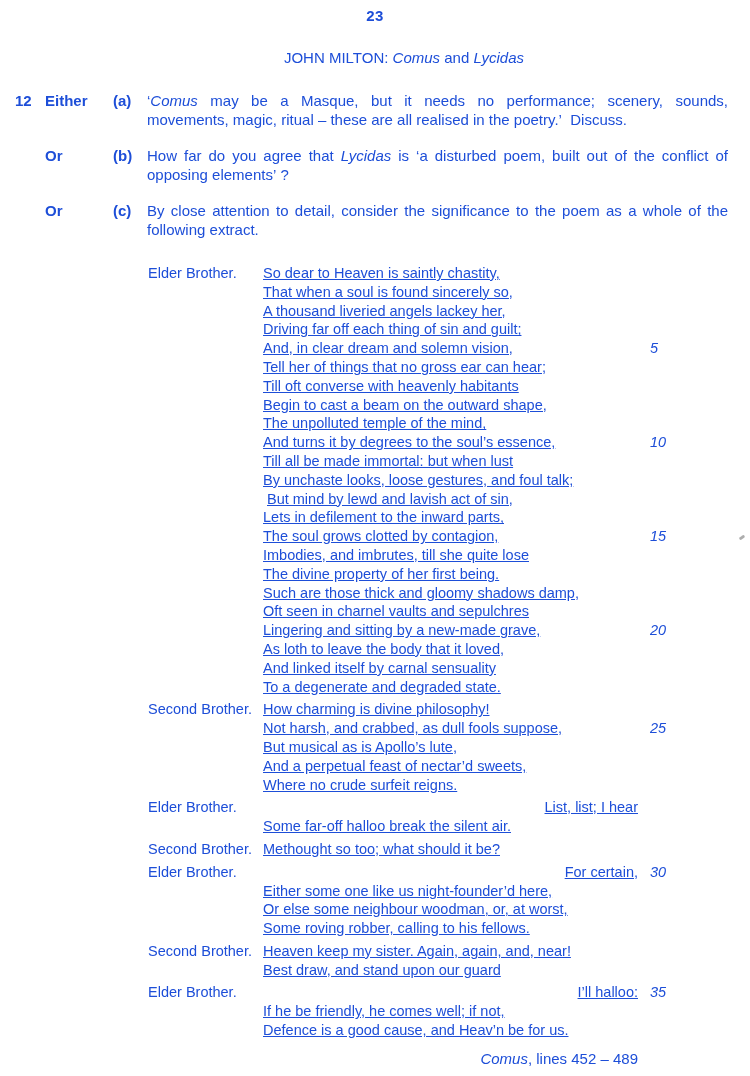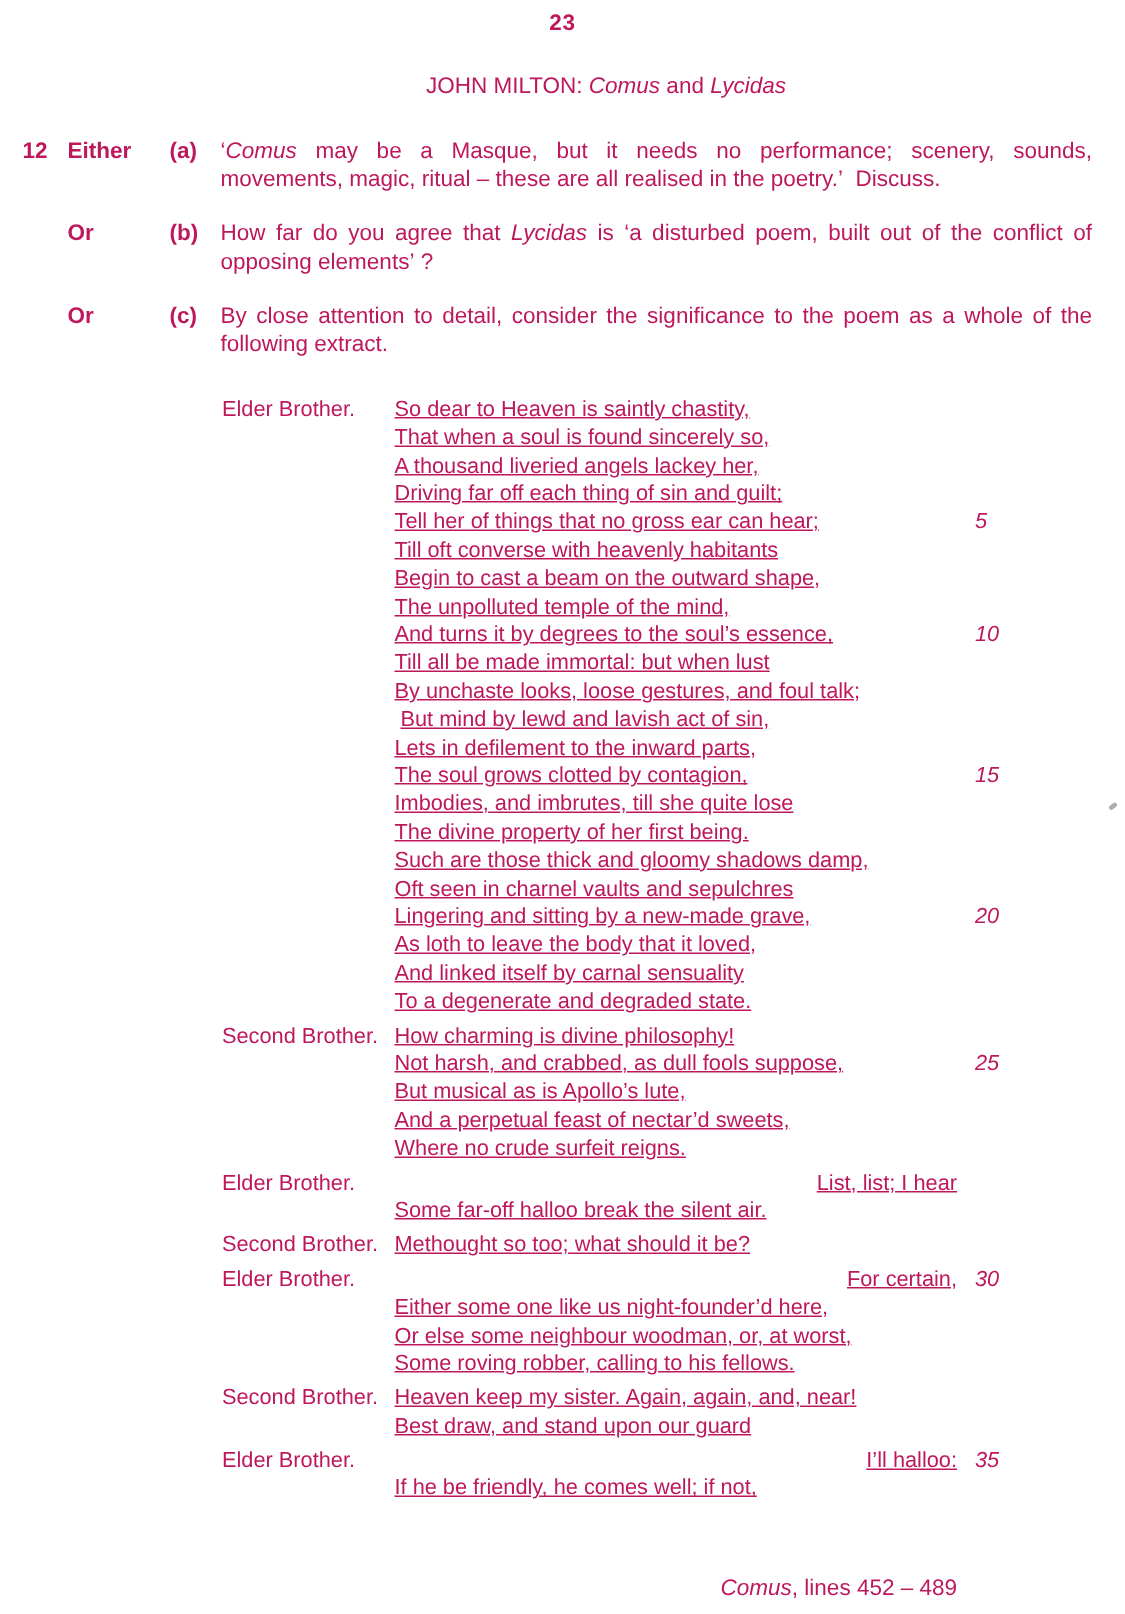--- a/index.html
+++ b/index.html
@@ -1,21 +1,21 @@
 <!DOCTYPE html>
 <html><head>
 <meta charset="utf-8">
 <style>
   html, body { margin: 0; padding: 0; background: #ffffff; }
   .page {
     position: relative;
     width: 750px;
     height: 1076px;
     background: #ffffff;
-    color: #be185d;
+    color: #1d4ed8;
     font-family: "Liberation Sans", "DejaVu Sans", sans-serif;
     overflow: hidden;
   }
   .page-number {
     position: absolute;
     top: 7px; left: 0; width: 750px;
     text-align: center;
     font-size: 15px; font-weight: bold;
     letter-spacing: 0.5px;
   }
@@ -128,21 +128,21 @@
       </div>
   </div>
 
   <div class="poem">
       <div class="speech">
         <div class="speaker">Elder Brother.</div>
         <div class="vline"><span>So dear to Heaven is saintly chastity,</span></div>
         <div class="vline"><span>That when a soul is found sincerely so,</span></div>
         <div class="vline"><span>A thousand liveried angels lackey her,</span></div>
         <div class="vline"><span>Driving far off each thing of sin and guilt;</span></div>
-        <div class="vline"><span class="vnum">5</span></div>
+        <div class="vline"><span>And, in clear dream and solemn vision,</span><span class="vnum">5</span></div>
         <div class="vline"><span>Tell her of things that no gross ear can hear;</span></div>
         <div class="vline"><span>Till oft converse with heavenly habitants</span></div>
         <div class="vline"><span>Begin to cast a beam on the outward shape,</span></div>
         <div class="vline"><span>The unpolluted temple of the mind,</span></div>
         <div class="vline"><span>And turns it by degrees to the soul’s essence,</span><span class="vnum">10</span></div>
         <div class="vline"><span>Till all be made immortal: but when lust</span></div>
         <div class="vline"><span>By unchaste looks, loose gestures, and foul talk;</span></div>
         <div class="vline indent"><span>But mind by lewd and lavish act of sin,</span></div>
         <div class="vline"><span>Lets in defilement to the inward parts,</span></div>
         <div class="vline"><span>The soul grows clotted by contagion,</span><span class="vnum">15</span></div>
@@ -181,20 +181,21 @@
       </div>
       <div class="speech">
         <div class="speaker">Second Brother.</div>
         <div class="vline"><span>Heaven keep my sister. Again, again, and, near!</span></div>
         <div class="vline"><span>Best draw, and stand upon our guard</span></div>
       </div>
       <div class="speech">
         <div class="speaker">Elder Brother.</div>
         <div class="vline right"><span>I’ll halloo:</span><span class="vnum">35</span></div>
         <div class="vline"><span>If he be friendly, he comes well; if not,</span></div>
+        <div class="vline"><span>Defence is a good cause, and Heav’n be for us.</span></div>
       </div>
     </div>
 
   <div class="source"><span class="seg-italic">Comus</span><span>, lines 452 – 489</span></div>
 
   <div class="speck"></div>
 
 </div>
 
 </body></html>

